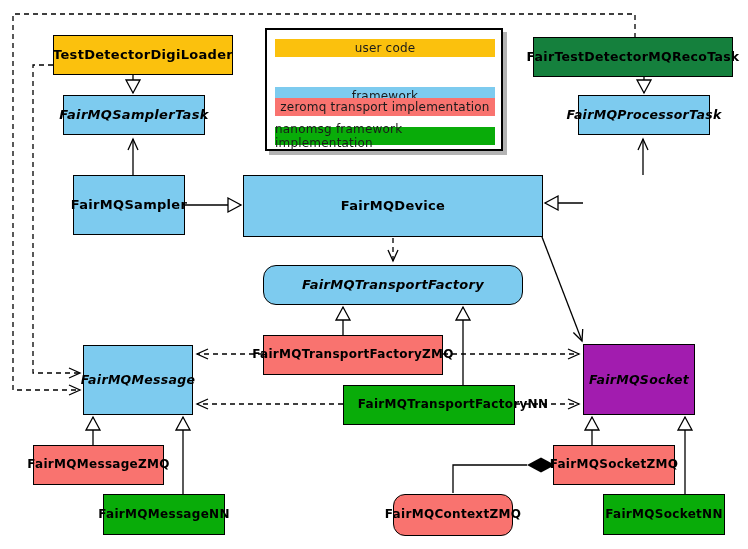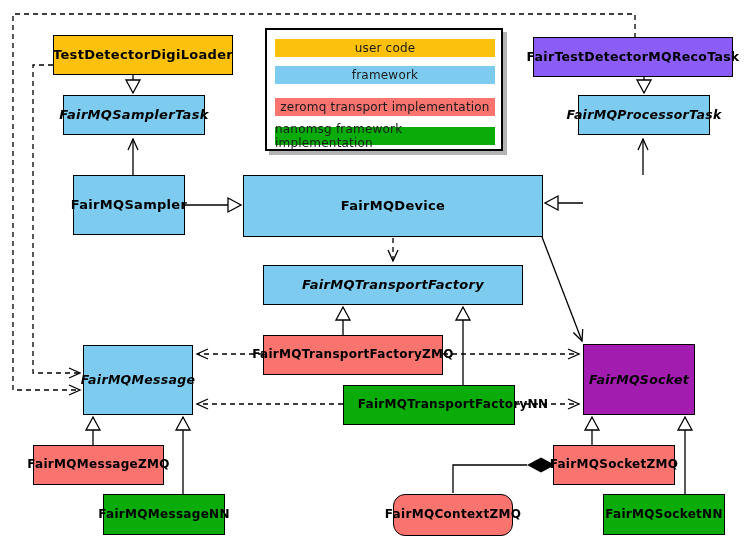--- a/index.html
+++ b/index.html
@@ -85,53 +85,53 @@
     <g>
       <path d="M527,465 L453,465 L453,493" stroke="#000" stroke-width="1.3" fill="none"></path>
       <polygon points="555,465 541,457.5 527,465 541,472.5" fill="#000"></polygon>
     </g>
   </svg>
 
   <div class="legend">
     <div class="legend-item" style="top: 9px; background-color: rgb(251, 193, 13);">
         <span>user code</span>
       </div>
-    <div class="legend-item" style="top: 36px; background-color: rgb(125, 203, 239);">
+    <div class="legend-item" style="top: 57px; background-color: rgb(125, 203, 239);">
         <span>framework</span>
       </div>
     <div class="legend-item" style="top: 68px; background-color: rgb(249, 115, 111);">
         <span>zeromq transport implementation</span>
       </div>
     <div class="legend-item" style="top: 97px; background-color: rgb(9, 172, 9);">
         <span>nanomsg framework implementation</span>
       </div>
   </div>
 
   <div class="node fs13" style="left: 53px; top: 35px; width: 180px; height: 40px; background-color: rgb(251, 193, 13);">
       <span>TestDetectorDigiLoader</span>
     </div>
-  <div class="node fs125" style="left: 533px; top: 37px; width: 200px; height: 40px; background-color: #8b5cf6;">
+  <div class="node fs125" style="left: 533px; top: 37px; width: 200px; height: 40px; background-color: #15803d;">
       <span>FairTestDetectorMQRecoTask</span>
     </div>
 
   <div class="node abstract fs13" style="left: 63px; top: 95px; width: 142px; height: 40px; background-color: rgb(125, 203, 239);">
       <span>FairMQSamplerTask</span>
     </div>
   <div class="node abstract fs125" style="left: 578px; top: 95px; width: 132px; height: 40px; background-color: rgb(125, 203, 239);">
       <span>FairMQProcessorTask</span>
     </div>
 
   <div class="node fs13" style="left: 73px; top: 175px; width: 112px; height: 60px; background-color: rgb(125, 203, 239);">
       <span>FairMQSampler</span>
     </div>
   <div class="node fs13" style="left: 243px; top: 175px; width: 300px; height: 62px; background-color: rgb(125, 203, 239);">
       <span>FairMQDevice</span>
     </div>
 
-  <div class="node abstract fs13" style="left: 263px; top: 265px; width: 260px; height: 40px; background-color: rgb(125, 203, 239);">
+  <div class="node abstract fs13" style="left: 263px; top: 265px; width: 260px; height: 40px; background-color: rgb(125, 203, 239); border-radius: 13px;">
       <span>FairMQTransportFactory</span>
     </div>
 
   <div class="node" style="left: 263px; top: 335px; width: 180px; height: 40px; background-color: rgb(249, 115, 111);">
       <span>FairMQTransportFactoryZMQ</span>
     </div>
   <div class="node" style="left: 343px; top: 385px; width: 172px; height: 40px; background-color: rgb(9, 172, 9); padding-left: 48px;">
       <span>FairMQTransportFactoryNN</span>
     </div>
 

